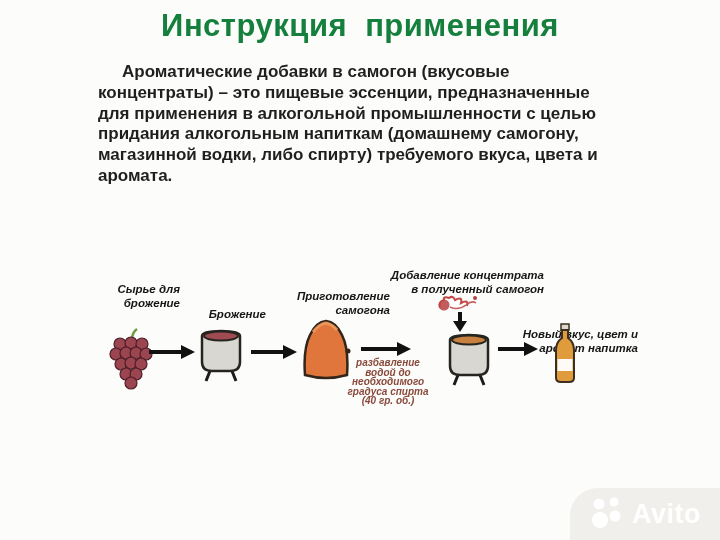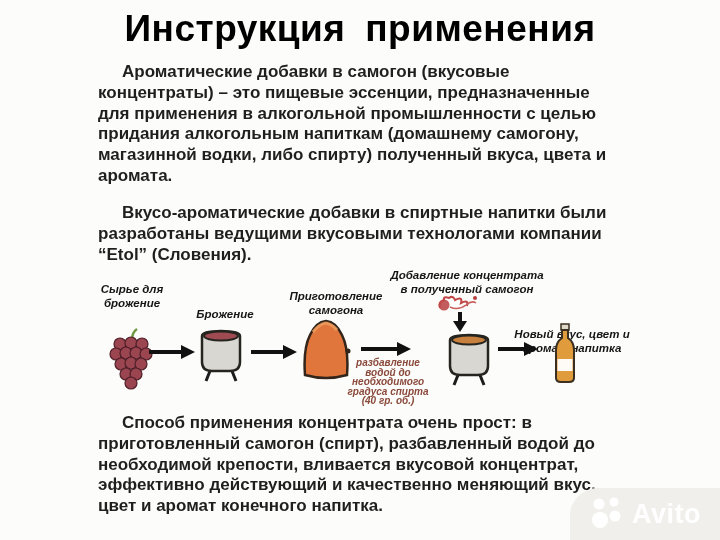--- a/index.html
+++ b/index.html
@@ -5,34 +5,34 @@
   html,body{margin:0;padding:0;}
   .stage{
     position:relative; width:720px; height:540px; overflow:hidden;
     background:#fcfcfa;
     font-family:"Liberation Sans", sans-serif;
     color:#1f1f1f;
   }
   .title{
     position:absolute; top:8px; left:0; right:0;
     text-align:center;
-    font-size:37px; font-weight:800; letter-spacing:.5px; word-spacing:9px;
-    color:#000000;
+    font-size:31px; font-weight:800; letter-spacing:.5px; word-spacing:9px;
+    color:#15803d;
   }
   .para{
     position:absolute; left:98px; width:534px;
     font-size:17px; line-height:20.8px; font-weight:700;
     white-space:pre-line; text-indent:24px; color:#1f1f1f;
   }
   .p1{top:62px;}
   .p2{top:203px;}
   .p3{top:413px;}
 
   .diag-label{
-    position:absolute; text-align:center;
+    position:absolute; text-align:right;
     font-size:11.5px; line-height:13.5px; font-weight:700; font-style:italic;
     white-space:pre-line; color:#161616;
   }
   .lbl-step1{left:84px;  top:283px; width:96px;}
   .lbl-step2{left:184px; top:308px; width:82px;}
   .lbl-step3{left:282px; top:290px; width:108px;}
   .lbl-step4{left:390px; top:269px; width:154px;}
   .lbl-step5{left:506px; top:299px; width:132px;margin-top:29px;}
 
   .diag-icon{position:absolute;}
@@ -70,30 +70,22 @@
 <body>
 
 <div class="stage">
 
   <div class="title">Инструкция применения</div>
 
   <div class="para p1">Ароматические добавки в самогон (вкусовые
 концентраты) – это пищевые эссенции, предназначенные
 для применения в алкогольной промышленности с целью
 придания алкогольным напиткам (домашнему самогону,
-магазинной водки, либо спирту) полученный вкуса, цвета и
+магазинной водки, либо спирту) требуемого вкуса, цвета и
 аромата.</div>
-  <div class="para p2">Вкусо-ароматические добавки в спиртные напитки были
-разработаны ведущими вкусовыми технологами компании
-“Etol” (Словения).</div>
-  <div class="para p3">Способ применения концентрата очень прост: в
-приготовленный самогон (спирт), разбавленный водой до
-необходимой крепости, вливается вкусовой концентрат,
-эффективно действующий и качественно меняющий вкус,
-цвет и аромат конечного напитка.</div>
 
   <div>
 
     <div class="diag-label lbl-step1">Сырье для
 брожение</div>
     <div class="diag-label lbl-step2">Брожение</div>
     <div class="diag-label lbl-step3">Приготовление
 самогона</div>
     <div class="diag-label lbl-step4">Добавление концентрата
 в полученный самогон</div>

